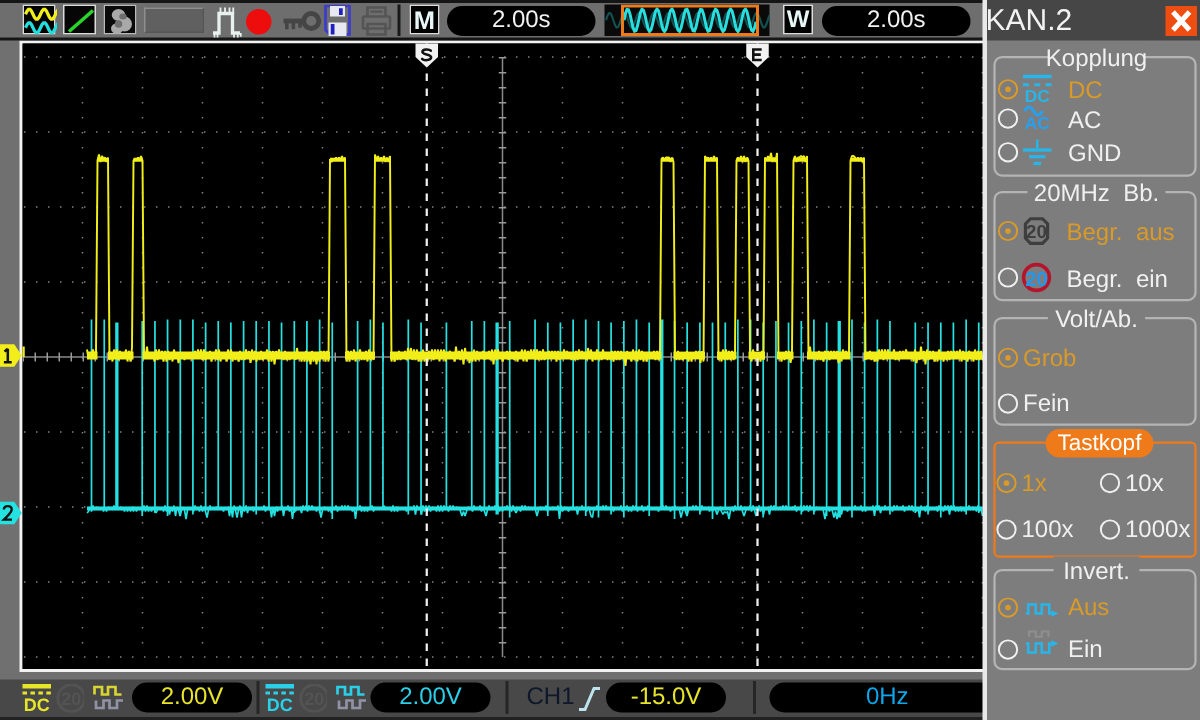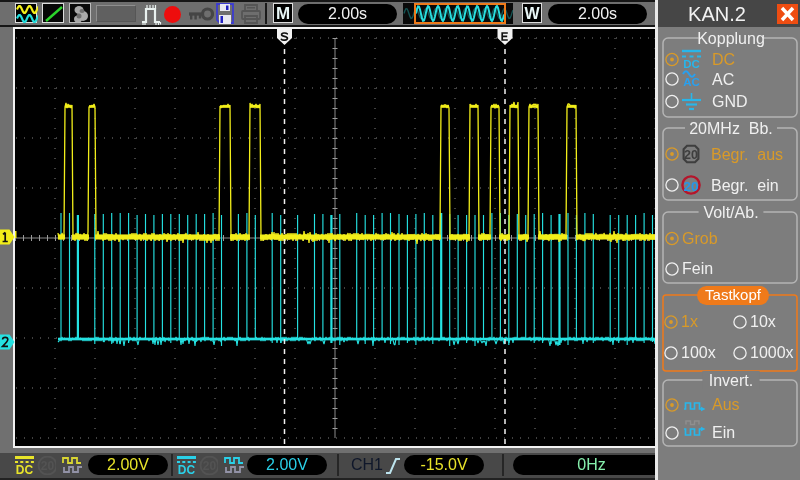--- a/index.html
+++ b/index.html
@@ -250,26 +250,26 @@
 <path d="M2,12 v5 h5 v-5 h4 v5 h5 v-5 h4" stroke="#9292a6" stroke-width="1.8" fill="none"></path>
     </svg>
     <div style="position:absolute;left:247px;top:455px;width:80px;height:20px;background:#000;border-radius:10px;color:#2ad0e8;font:16px 'Liberation Sans',sans-serif;text-align:center;line-height:20px">2.00V</div>
 <div style="position:absolute;left:337px;top:454px;width:2px;height:22px;background:#262626"></div>
 <div style="position:absolute;left:351px;top:455px;width:40px;color:#0f172a;font:16px 'Liberation Sans',sans-serif;line-height:20px">CH1</div>
 <svg style="position:absolute;left:385px;top:454px" width="16" height="22">
       <path d="M1,19 h4 l6,-14 h4" stroke="#bde4ee" stroke-width="2" fill="none"></path>
     </svg>
 <div style="position:absolute;left:404px;top:455px;width:80px;height:20px;background:#000;border-radius:10px;color:#e8e42a;font:16px 'Liberation Sans',sans-serif;text-align:center;line-height:20px">-15.0V</div>
 <div style="position:absolute;left:502px;top:454px;width:2px;height:22px;background:#262626"></div>
-<div style="position:absolute;left:513px;top:455px;width:157px;height:20px;background:#000;border-radius:10px;color:#86efac;font:16px 'Liberation Sans',sans-serif;text-align:center;line-height:20px">0Hz</div>
+<div style="position:absolute;left:513px;top:455px;width:157px;height:20px;background:#000;border-radius:10px;color:#0ea5e9;font:16px 'Liberation Sans',sans-serif;text-align:center;line-height:20px">0Hz</div>
 
 <div style="position:absolute;left:657px;top:0;width:143px;height:480px;background:#7d7d7d"></div>
 <div style="position:absolute;left:657px;top:0;width:143px;height:27px;background:#464646"></div>
 <div style="position:absolute;left:655px;top:0;width:3px;height:480px;background:#e9e9e9"></div>
-<div style="position:absolute;left:657px;top:1px;width:120px;height:26px;color:#f2f2f2;font:20px 'Liberation Sans',sans-serif;text-align:center;line-height:26px">KAN.2</div>
+<div style="position:absolute;left:657px;top:1px;width:120px;height:26px;color:#f2f2f2;font:20px 'Liberation Sans',sans-serif;line-height:26px">KAN.2</div>
 <div style="position:absolute;left:777px;top:4px;width:21px;height:20px;background:#ee4d12"></div>
     <svg style="position:absolute;left:777px;top:4px" width="21" height="20">
       <path d="M5,4 L16,16 M16,4 L5,16" stroke="#fff" stroke-width="3.4"></path>
     </svg>
 <svg style="position:absolute;left:657px;top:0" width="143" height="480" viewBox="657 0 143 480" font-family="'Liberation Sans',sans-serif">
 <rect x="663" y="38" width="134" height="79" rx="5" fill="none" stroke="#b4b4b4" stroke-width="1.5"></rect>
       <rect x="698.6" y="29" width="64.8" height="18" fill="#7d7d7d"></rect>
       <text x="731" y="44" font-size="16" fill="#f0f0f0" text-anchor="middle">Kopplung</text>
       <circle cx="672" cy="59.5" r="6.1" fill="none" stroke="#d99a28" stroke-width="1.3"></circle>
       <circle cx="672" cy="59.5" r="1.9" fill="#d99a28"></circle>

